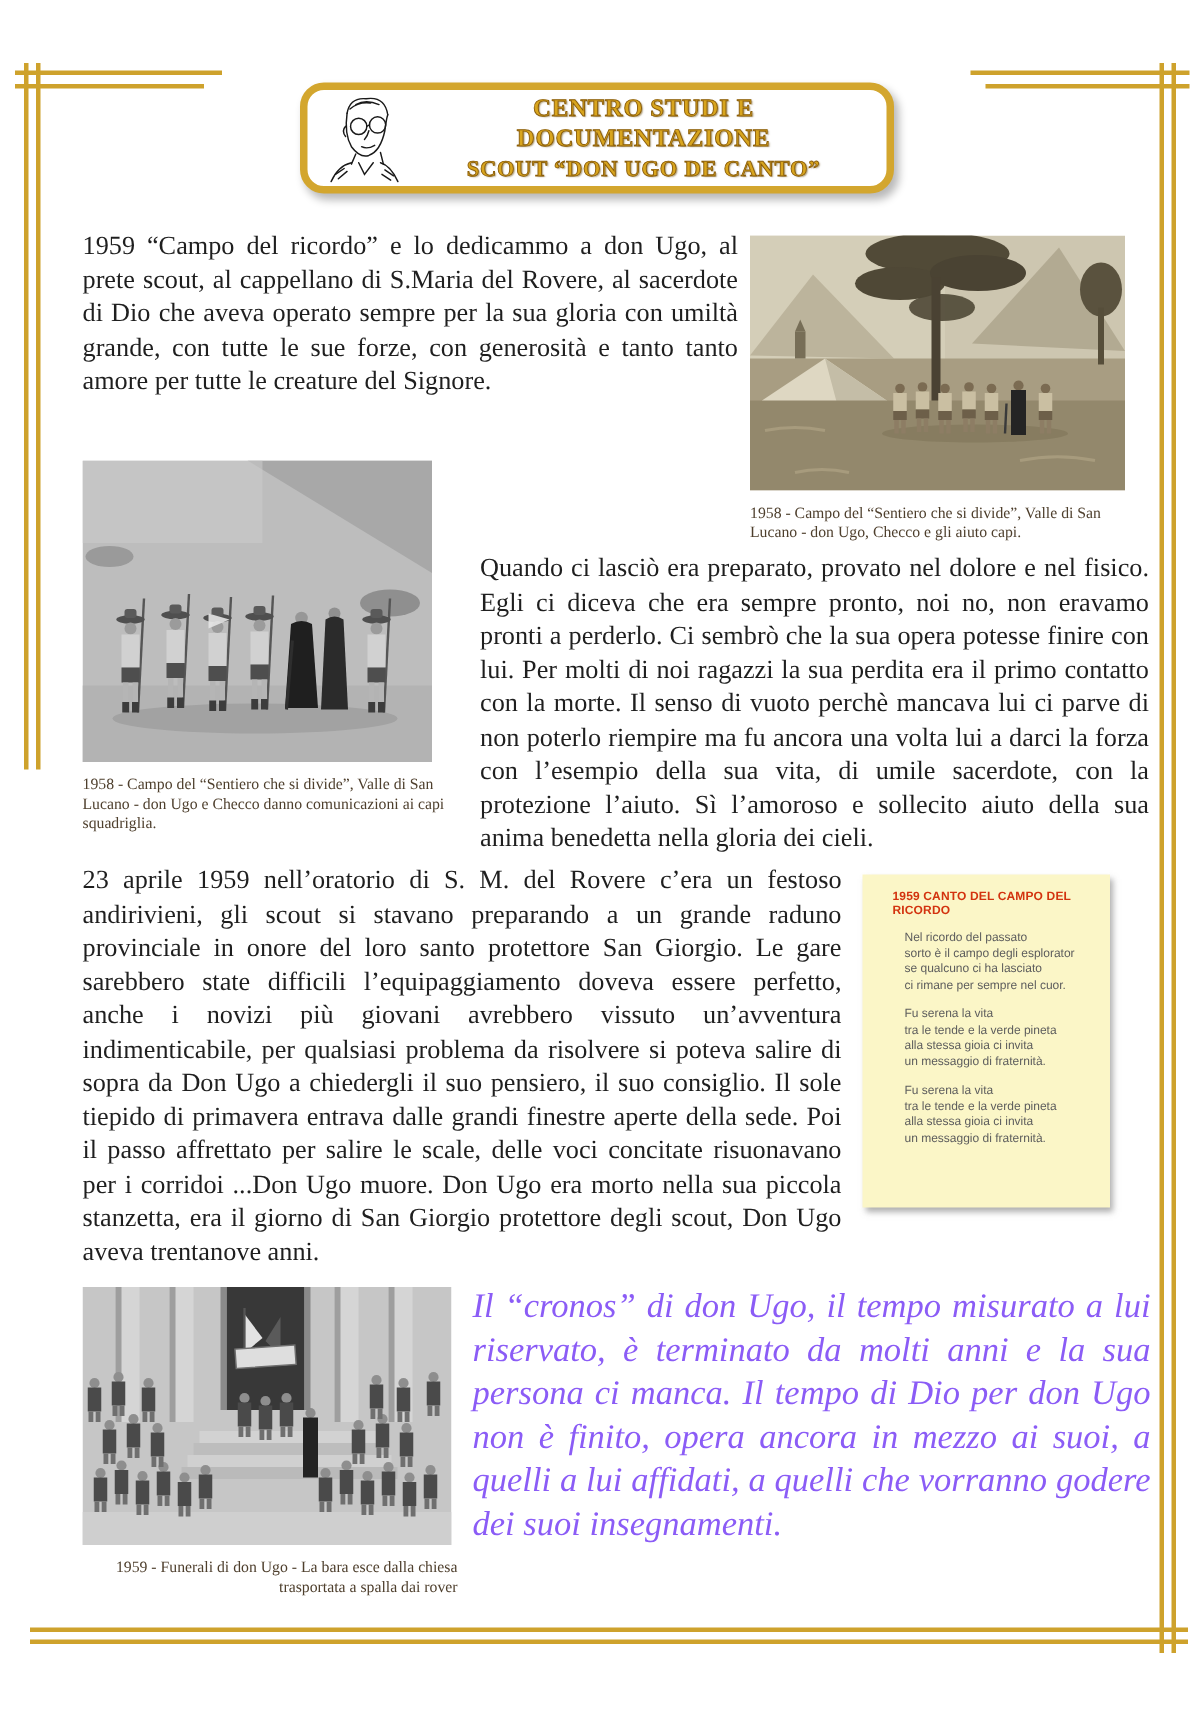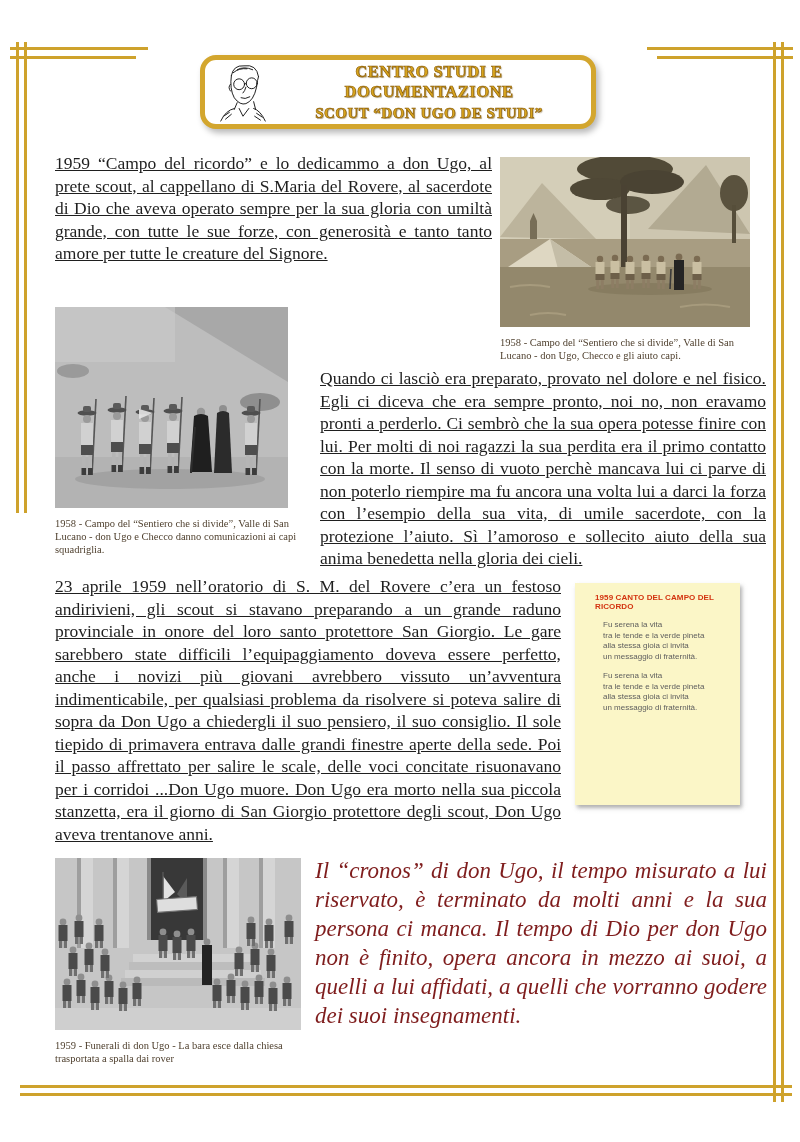--- a/index.html
+++ b/index.html
@@ -26,24 +26,23 @@
     color:#D8A51E;letter-spacing:0.5px;
     -webkit-text-stroke:0.6px #8a5c08;
     text-shadow:1px 1px 1px rgba(100,70,0,0.5);
   }
   .banner .t1{font-size:16.5px;}
   .banner .t2{font-size:15px;}
   
   .para{
     position:absolute;color:#1f1f1f;font-size:17.5px;line-height:22.5px;
     text-align:justify;
-    text-decoration:underline;
   }
   .quote{
-    position:absolute;color:#7f1d1d;font-style:italic;
+    position:absolute;color:#8b5cf6;font-style:italic;
     font-size:23px;line-height:29px;text-align:justify;
   }
   
   figure{position:absolute;margin:0;}
   figure svg{display:block;}
   figcaption{
     margin-top:9px;font-size:10.5px;line-height:13px;color:#4E3F2D;
     font-family:"Liberation Serif", serif;
   }
   
@@ -95,21 +94,21 @@
           <path d="M17,24 Q14,27 17,31"></path>
           <path d="M24,43 L21,50 M41,42 L43,50"></path>
           <path d="M7,62 Q12,51 21,49 M53,62 Q48,51 41,49"></path>
           <path d="M26,49 L30,57 L36,49"></path>
           <path d="M10,57 L16,53 M12,60 L18,55 M44,54 L50,58 M42,57 L48,61"></path>
         </g>
       </svg>
     </div>
     <div class="titles">
       <div class="t1">CENTRO STUDI E DOCUMENTAZIONE</div>
-      <div class="t2">SCOUT “DON UGO DE STUDI”</div>
+      <div class="t2">SCOUT “DON UGO DE CANTO”</div>
     </div>
   </div>
 
   <div class="para" style="left:55px;top:152px;width:437px;">1959  “Campo del ricordo” e lo dedicammo a don Ugo, al prete scout, al cappellano di S.Maria del Rovere, al sacerdote di Dio che aveva operato sempre per la sua gloria con umiltà grande, con tutte le sue forze, con generosità e tanto tanto amore per tutte le creature del Signore.</div>
 
   <figure style="left:500px;top:157px;width:250px;">
     <svg width="250" height="170" viewBox="0 0 250 170">
       <defs>
         <g id="p1scout">
           <circle cx="0" cy="-30" r="3.2" fill="#7b6b52"></circle>
@@ -195,31 +194,35 @@
     </svg>
     <figcaption>1958 - Campo del “Sentiero che si divide”, Valle di San Lucano - don Ugo e Checco danno comunicazioni ai capi squadriglia.</figcaption>
   </figure>
 
   <div class="para" style="left:320px;top:367px;width:446px;">Quando ci lasciò era preparato, provato nel dolore e nel fisico. Egli ci diceva che era sempre pronto, noi no, non eravamo pronti a perderlo. Ci sembrò che la sua opera potesse finire con lui. Per molti di noi ragazzi la sua perdita era il primo contatto con la morte. Il senso di vuoto perchè mancava lui ci parve di non poterlo riempire ma fu ancora una volta lui a darci la forza con l’esempio della sua vita, di umile sacerdote, con la protezione l’aiuto. Sì l’amoroso e sollecito aiuto della sua anima benedetta nella gloria dei cieli.</div>
 
   <div class="para" style="left:55px;top:575px;width:506px;">23 aprile 1959 nell’oratorio di S. M. del Rovere c’era un festoso andirivieni, gli scout si stavano preparando a un grande raduno provinciale in onore del loro santo protettore San Giorgio. Le gare sarebbero state difficili l’equipaggiamento doveva essere perfetto, anche i novizi più giovani avrebbero vissuto un’avventura indimenticabile, per qualsiasi problema da risolvere si poteva salire di sopra da Don Ugo a chiedergli il suo pensiero, il suo consiglio. Il sole tiepido di primavera entrava dalle grandi finestre aperte della sede. Poi il passo affrettato per salire le scale, delle voci concitate risuonavano per i corridoi ...Don Ugo muore. Don Ugo era morto nella sua piccola stanzetta, era il giorno di San Giorgio protettore degli scout, Don Ugo aveva trentanove anni.</div>
 
   <div class="songbox">
     <div class="stitle">1959 CANTO DEL CAMPO DEL RICORDO</div>
+    <div class="stanza">Nel ricordo del passato
+sorto è il campo degli esplorator
+se qualcuno ci ha lasciato
+ci rimane per sempre nel cuor.</div>
     <div class="stanza">Fu serena la vita
 tra le tende e la verde pineta
 alla stessa gioia ci invita
 un messaggio di fraternità.</div>
     <div class="stanza">Fu serena la vita
 tra le tende e la verde pineta
 alla stessa gioia ci invita
 un messaggio di fraternità.</div>
   </div>
 
-  <figure style="left:55px;top:858px;width:250px;">
+  <figure style="left:55px;top:858px;width:250px;text-align:right;">
     <svg width="246" height="172" viewBox="0 0 246 172">
       <defs>
         <g id="p3fig">
           <circle cx="0" cy="-26" r="3.4" fill="#8e8e8e"></circle>
           <rect x="-4.5" y="-23" width="9" height="16" fill="#4a4a4a"></rect>
           <rect x="-4" y="-7" width="3.2" height="7" fill="#6f6f6f"></rect>
           <rect x="0.8" y="-7" width="3.2" height="7" fill="#6f6f6f"></rect>
         </g>
       </defs>
       <rect width="246" height="172" fill="#c6c6c6"></rect>

